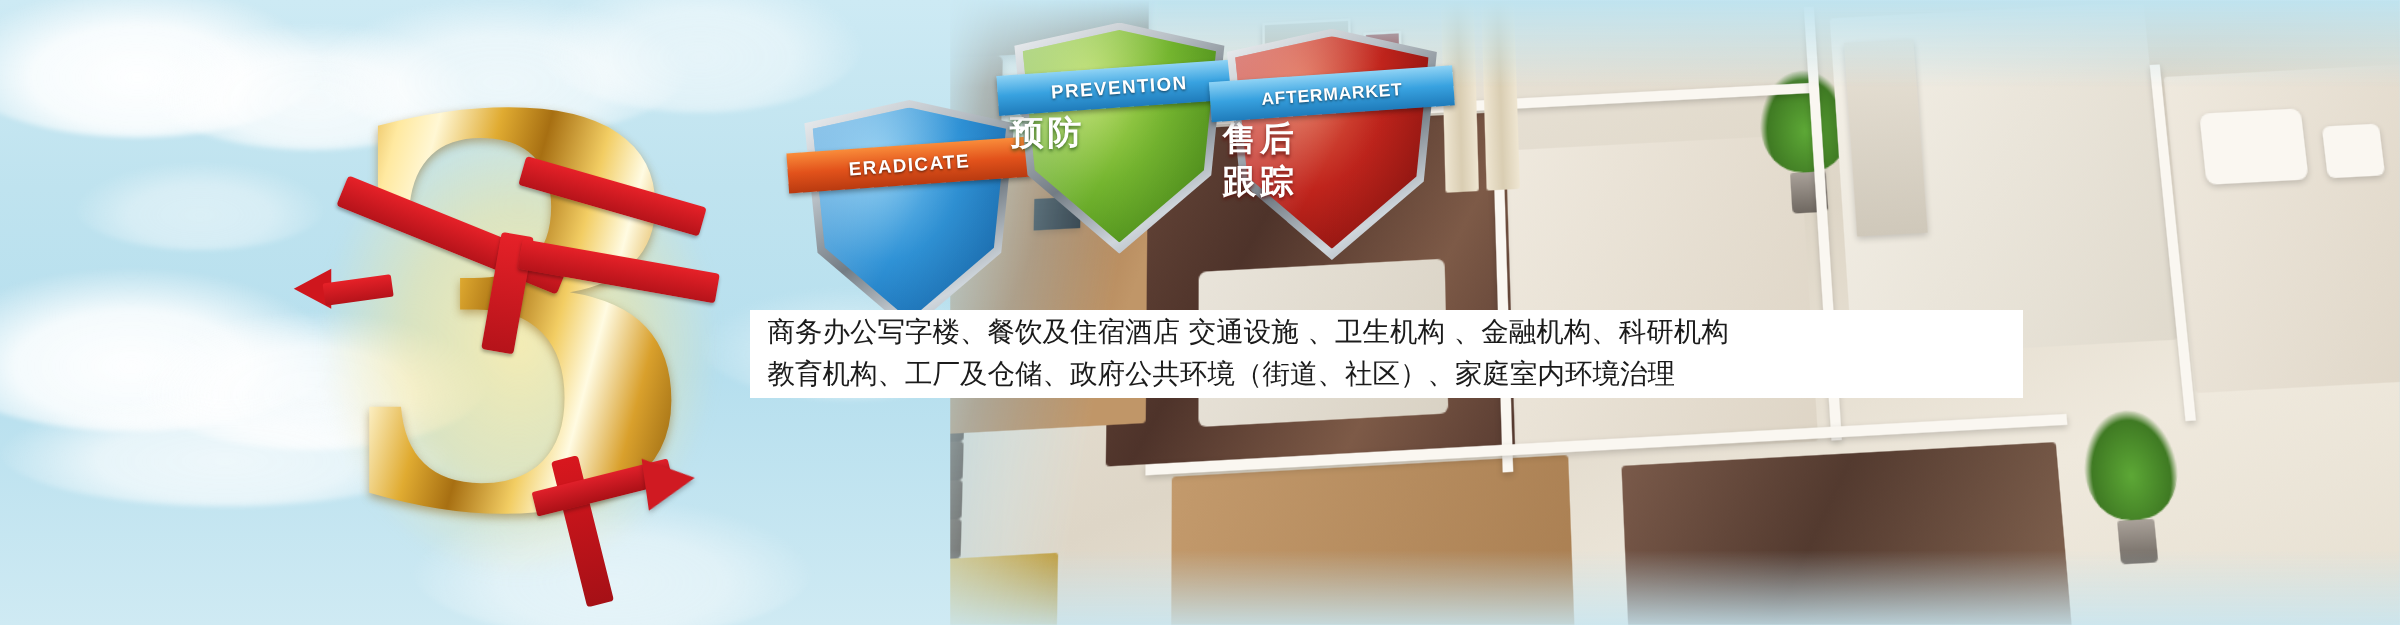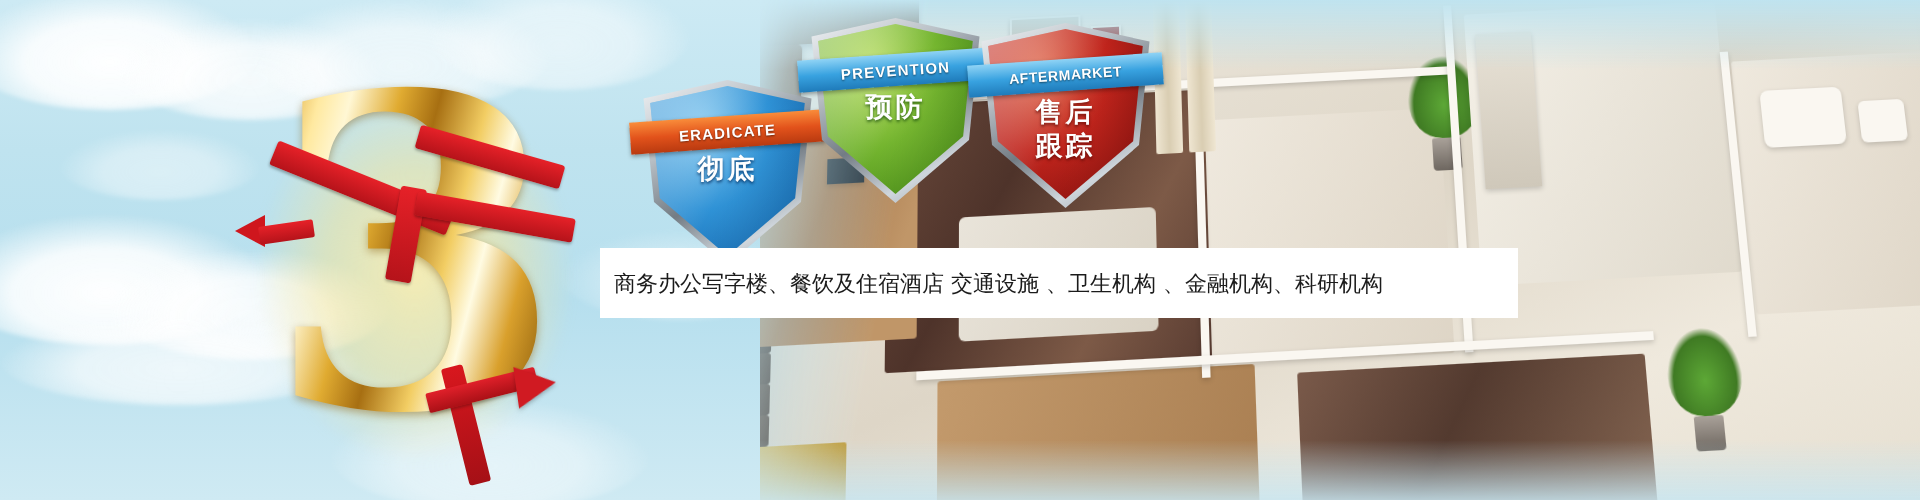--- a/index.html
+++ b/index.html
@@ -198,41 +198,41 @@
     font-weight:700;
     letter-spacing:1.2px;
     text-shadow:0 1px 2px rgba(0,0,0,.55);
     white-space:nowrap;
     font-family:"Liberation Sans","DejaVu Sans",sans-serif;
   }
   .badge-red .ribbon-band .band-text { font-size:14px; letter-spacing:.6px; }
 
   .cn-lines {
     position:absolute; left:0; right:0; top:72px;
-    text-align:center;
+    text-align:left;
     line-height:34px;
   }
   .cn-lines div {
     font-family:"DejaVu Sans","Liberation Sans",sans-serif;
     font-size:27px;
     font-weight:700;
     letter-spacing:3px;
   }
   .badge-blue  .cn-lines div { color:#ffffff; text-shadow:0 2px 3px rgba(0,40,90,.75); }
   .badge-green .cn-lines div { color:#ffffff; text-shadow:0 2px 3px rgba(20,70,10,.7); }
   .badge-red   .cn-lines div { color:#ffffff; text-shadow:0 2px 3px rgba(90,10,5,.75); }
 
   .badge-blue  { left:0px;   top:62px; }
   .badge-green { left:168px; top:0px;  }
   .badge-red   { left:338px; top:5px;  }
 
   
   .text-panel {
     position:absolute;
-    left:600px; top:248px; width:918px; height:70px;
+    left:600px; top:248px; width:1018px; height:70px;
     background:#ffffff;
     display:flex; flex-direction:column; justify-content:center;
     padding:0 14px;
   }
   .text-panel .tline {
     font-family:"DejaVu Sans","Liberation Sans",sans-serif;
     font-size:22px;
     font-weight:500;
     color:#1b1b1b;
     line-height:33px;
@@ -353,21 +353,20 @@
     <div class="arrow-head"></div>
   </div>
 
   <div class="badges">
 
     <div class="badge badge-blue">
       <div class="shield-border"></div>
       <div class="shield-inner"></div>
       <div class="gloss"></div>
       <div class="cn-lines">
-        <div>彻底</div>
       </div>
       <div class="ribbon-band band-orange">
         <span class="band-text">ERADICATE</span>
       </div>
     </div>
 
     <div class="badge badge-green">
       <div class="shield-border"></div>
       <div class="shield-inner"></div>
       <div class="gloss"></div>
@@ -389,16 +388,17 @@
       </div>
       <div class="ribbon-band band-blue">
         <span class="band-text">AFTERMARKET</span>
       </div>
     </div>
 
   </div>
 
   <div class="text-panel">
     <div class="tline">商务办公写字楼、餐饮及住宿酒店 交通设施 、卫生机构 、金融机构、科研机构</div>
+    <div class="tline">教育机构、工厂及仓储、政府公共环境（街道、社区）、家庭室内环境治理</div>
   </div>
 
 
 </div>
 
 </body></html>

